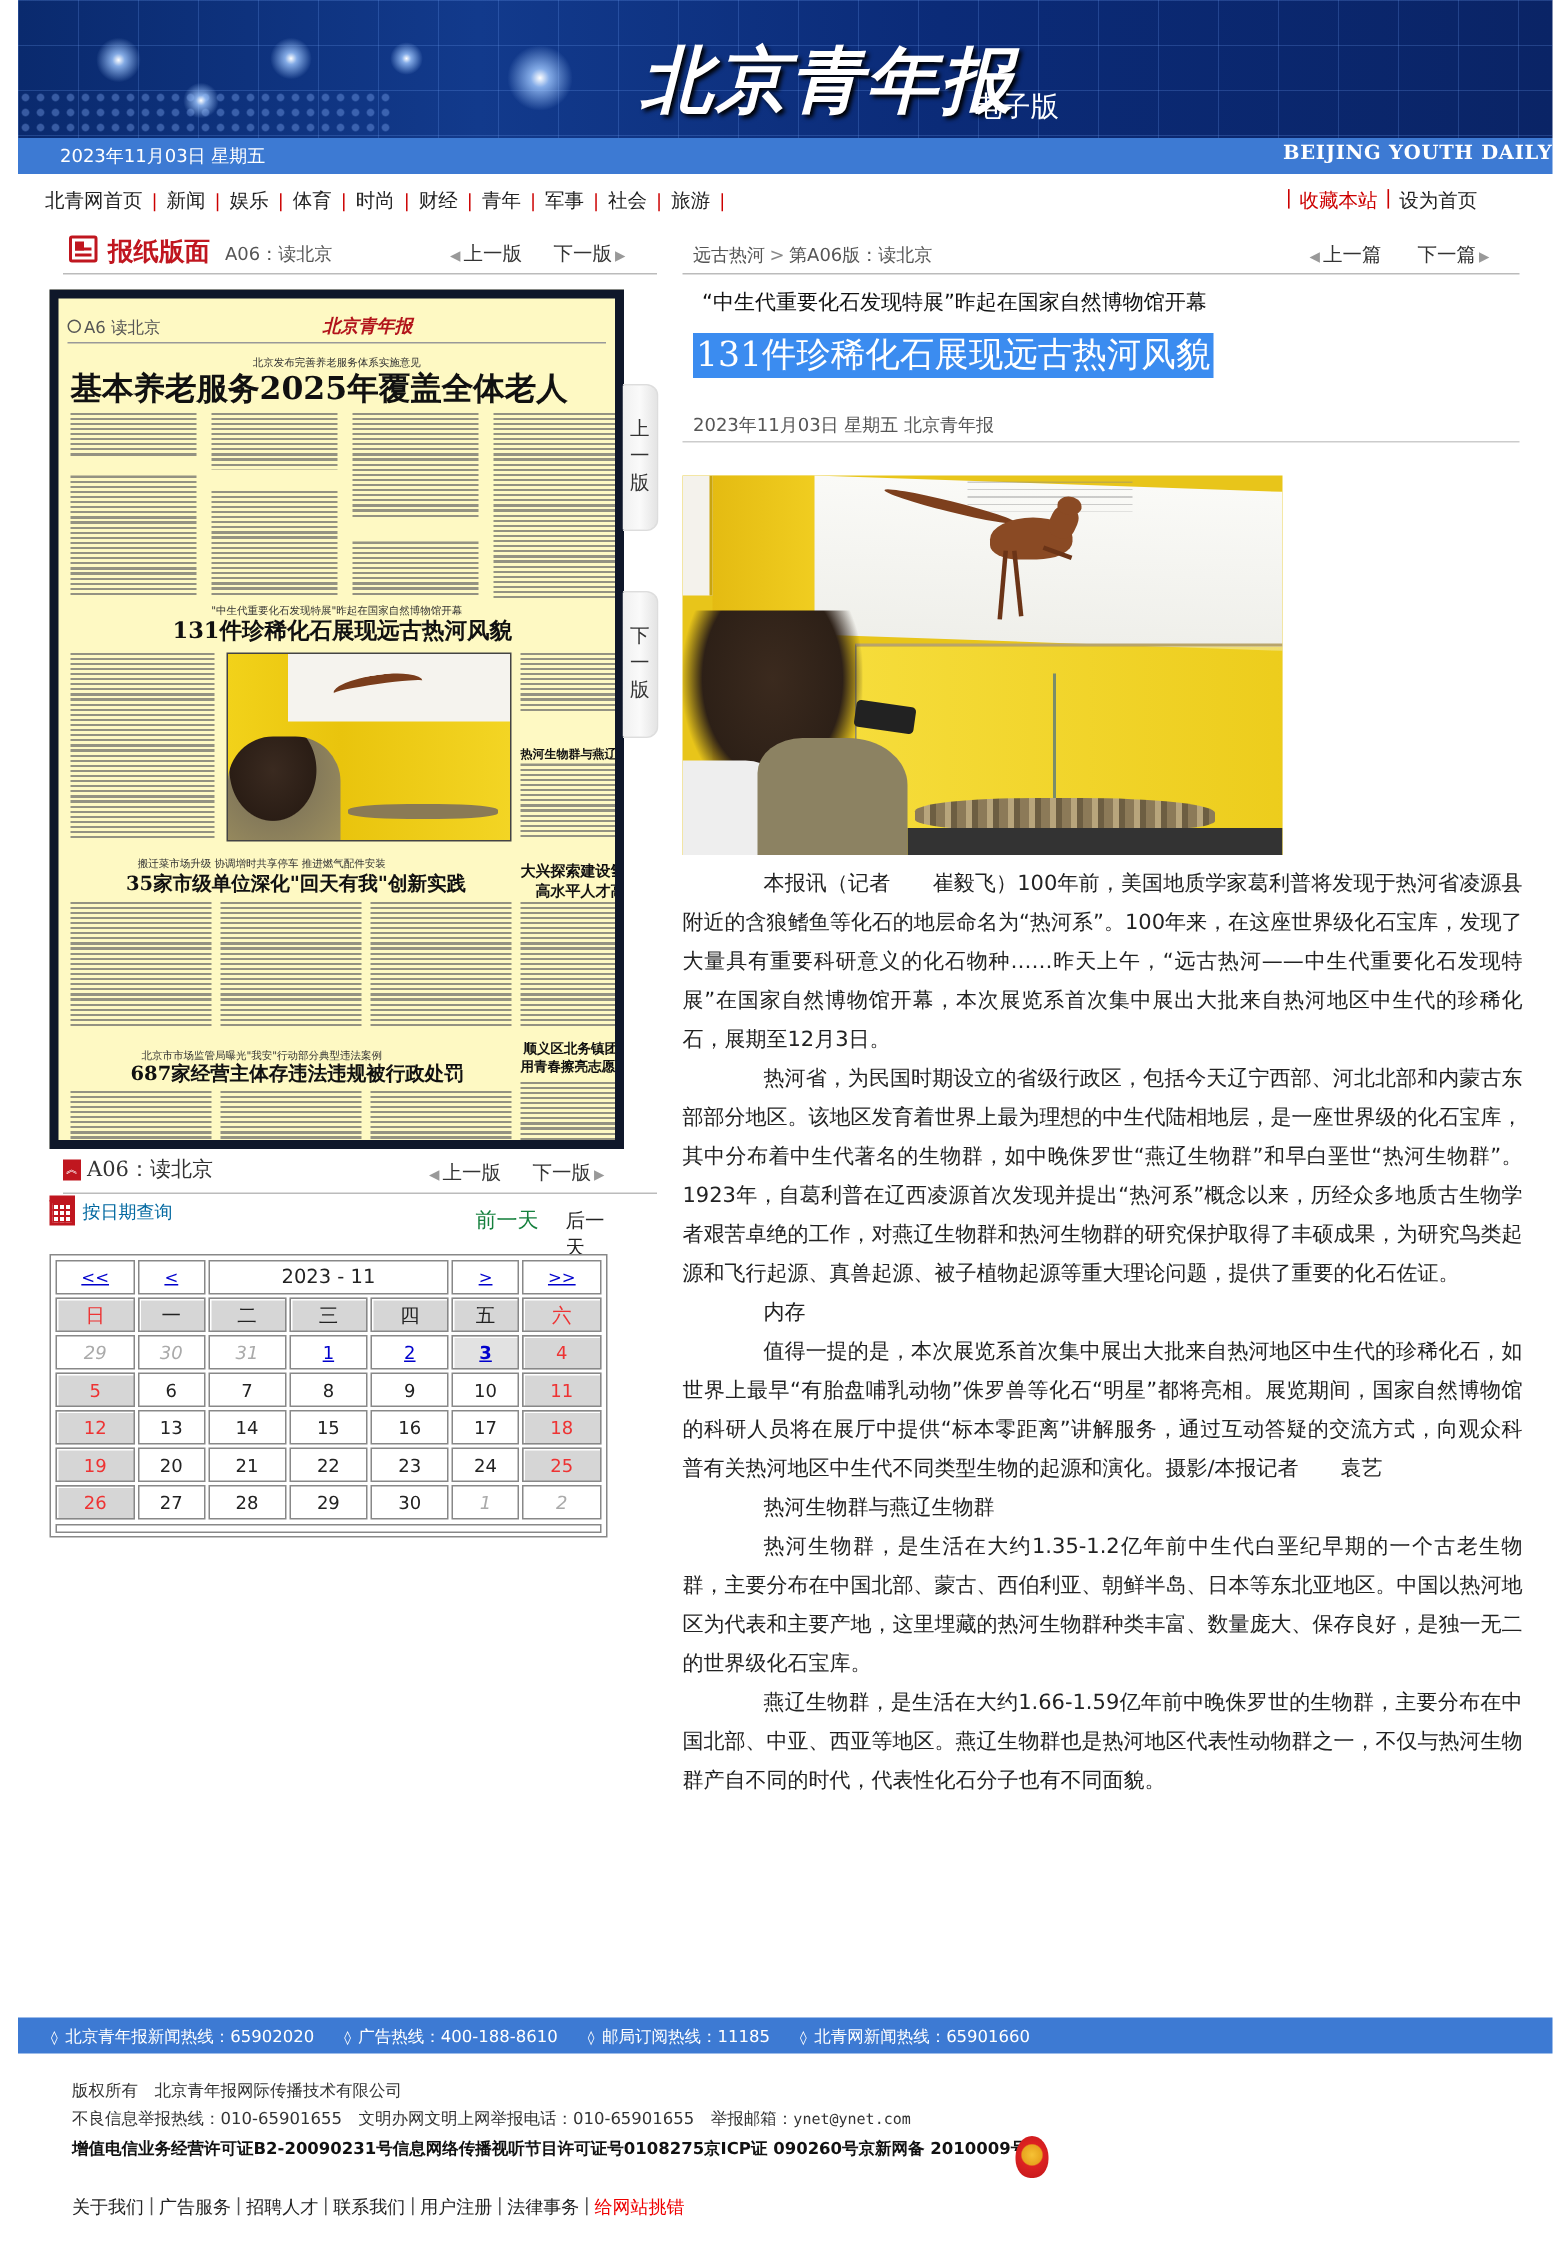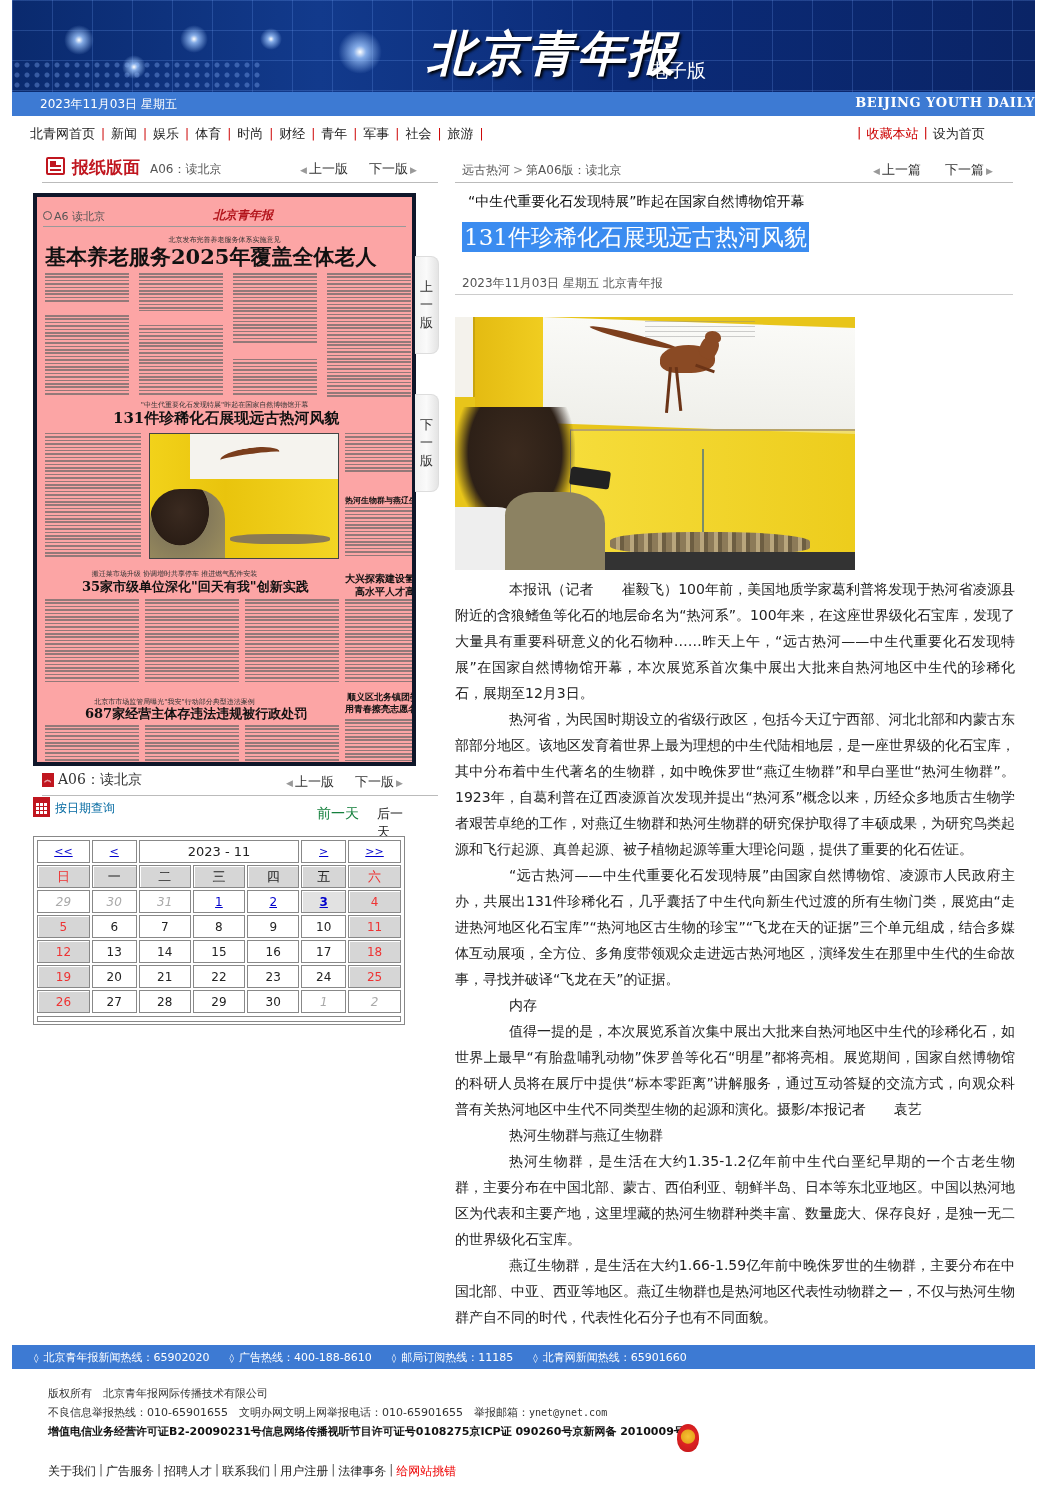--- a/index.html
+++ b/index.html
@@ -30,21 +30,21 @@
   .left-head { position: absolute; left: 42px; top: 155px; width: 396px; height: 28px; border-bottom: 1px solid #bbb; }
   .paper-icon { position: absolute; left: 4px; top: 2px; width: 19px; height: 18px; border: 2px solid #c0161f; border-radius: 2px; background: #fff; }
   .paper-icon::before { content: ""; position: absolute; left: 2px; top: 2px; width: 6px; height: 6px; background: #c0161f; }
   .paper-icon::after { content: ""; position: absolute; left: 2px; top: 10px; width: 11px; height: 2px; background: #c0161f; box-shadow: 0 -4px 0 #c0161f; }
   .left-title { position: absolute; left: 30px; top: 1px; font-size: 17px; color: #c0161f; font-weight: bold; }
   .left-page { position: absolute; left: 108px; top: 6px; font-size: 12px; color: #555; }
   .pn-prev, .pn-next { position: absolute; top: 5px; font-size: 13px; color: #333; }
   .tri-l { color: #999; font-size: 9px; margin-right: 2px; }
   .tri-r { color: #999; font-size: 9px; margin-left: 2px; }
 
-  .page-img { position: absolute; left: 33px; top: 193px; width: 383px; height: 573px; border: 4px solid #0f172a; background: #fca5a5; overflow: hidden; }
+  .page-img { position: absolute; left: 33px; top: 193px; width: 383px; height: 573px; border: 6px solid #0f172a; background: #fef9c3; overflow: hidden; }
   .pi-head { position: absolute; left: 6px; top: 12px; right: 6px; height: 18px; border-bottom: 1px solid #999; font-size: 11px; color: #555; }
   .pi-head .mag { display:inline-block; width: 9px; height: 9px; border: 1.5px solid #555; border-radius: 50%; margin-right: 2px; }
   .pi-head .mast { position: absolute; left: 170px; top: -2px; color: #b2141b; font-family: "DejaVu Serif", serif; font-style: italic; font-weight: bold; font-size: 12px; }
   .pi-kicker { position: absolute; font-size: 7px; color: #333; text-align: center; width: 100%; }
   .pi-hl { position: absolute; font-family: "DejaVu Serif", serif; font-weight: bold; color: #111; white-space: nowrap; }
   .pi-text { position: absolute; background: repeating-linear-gradient(180deg, #666 0px, #666 1.5px, transparent 1.5px, transparent 3.4px); opacity: 0.7; }
   .pi-photo { position: absolute; left: 112px; top: 236px; width: 190px; height: 126px; background: linear-gradient(90deg, #f2d21a 0%, #e9c40d 40%, #f3d524 100%); border: 1px solid #444; overflow: hidden; }
   .pi-photo .wall { position: absolute; left: 40px; top: 0; right: 0; height: 45px; background: #f5f3ee; }
   .pi-photo .person { position: absolute; left: 0; top: 55px; width: 75px; height: 75px; background: radial-gradient(ellipse at 40% 30%, #3a2a20 0%, #2a1d15 45%, #857a5a 46%, #a0925f 100%); border-radius: 40% 40% 0 0; }
   .pi-photo .fossil { position: absolute; left: 80px; top: 100px; width: 100px; height: 10px; background: #8a7a55; border-radius: 40%; }
@@ -349,21 +349,20 @@
   <div class="base"></div>
   <div class="hair"></div>
   <div class="shirt"></div>
   <div class="coat"></div>
   <div class="phone"></div>
 </div>
 
 <div class="body-text">
   <p>本报讯（记者　　崔毅飞）100年前，美国地质学家葛利普将发现于热河省凌源县附近的含狼鳍鱼等化石的地层命名为“热河系”。100年来，在这座世界级化石宝库，发现了大量具有重要科研意义的化石物种……昨天上午，“远古热河——中生代重要化石发现特展”在国家自然博物馆开幕，本次展览系首次集中展出大批来自热河地区中生代的珍稀化石，展期至12月3日。</p>
   <p>热河省，为民国时期设立的省级行政区，包括今天辽宁西部、河北北部和内蒙古东部部分地区。该地区发育着世界上最为理想的中生代陆相地层，是一座世界级的化石宝库，其中分布着中生代著名的生物群，如中晚侏罗世“燕辽生物群”和早白垩世“热河生物群”。1923年，自葛利普在辽西凌源首次发现并提出“热河系”概念以来，历经众多地质古生物学者艰苦卓绝的工作，对燕辽生物群和热河生物群的研究保护取得了丰硕成果，为研究鸟类起源和飞行起源、真兽起源、被子植物起源等重大理论问题，提供了重要的化石佐证。</p>
-  <p>“远古热河——中生代重要化石发现特展”由国家自然博物馆、凌源市人民政府主办，共展出131件珍稀化石，几乎囊括了中生代向新生代过渡的所有生物门类，展览由“走进热河地区化石宝库”“热河地区古生物的珍宝”“飞龙在天的证据”三个单元组成，结合多媒体互动展项，全方位、多角度带领观众走进远古热河地区，演绎发生在那里中生代的生命故事，寻找并破译“飞龙在天”的证据。</p>
   <p>内存</p>
   <p>值得一提的是，本次展览系首次集中展出大批来自热河地区中生代的珍稀化石，如世界上最早“有胎盘哺乳动物”侏罗兽等化石“明星”都将亮相。展览期间，国家自然博物馆的科研人员将在展厅中提供“标本零距离”讲解服务，通过互动答疑的交流方式，向观众科普有关热河地区中生代不同类型生物的起源和演化。摄影/本报记者　　袁艺</p>
   <p>热河生物群与燕辽生物群</p>
   <p>热河生物群，是生活在大约1.35-1.2亿年前中生代白垩纪早期的一个古老生物群，主要分布在中国北部、蒙古、西伯利亚、朝鲜半岛、日本等东北亚地区。中国以热河地区为代表和主要产地，这里埋藏的热河生物群种类丰富、数量庞大、保存良好，是独一无二的世界级化石宝库。</p>
   <p>燕辽生物群，是生活在大约1.66-1.59亿年前中晚侏罗世的生物群，主要分布在中国北部、中亚、西亚等地区。燕辽生物群也是热河地区代表性动物群之一，不仅与热河生物群产自不同的时代，代表性化石分子也有不同面貌。</p>
 </div>
 
 <div class="hotline">
   <span class="hl"><span class="dia">◊</span><span>北京青年报新闻热线：65902020</span></span>
   <span class="hl"><span class="dia">◊</span><span>广告热线：400-188-8610</span></span>

